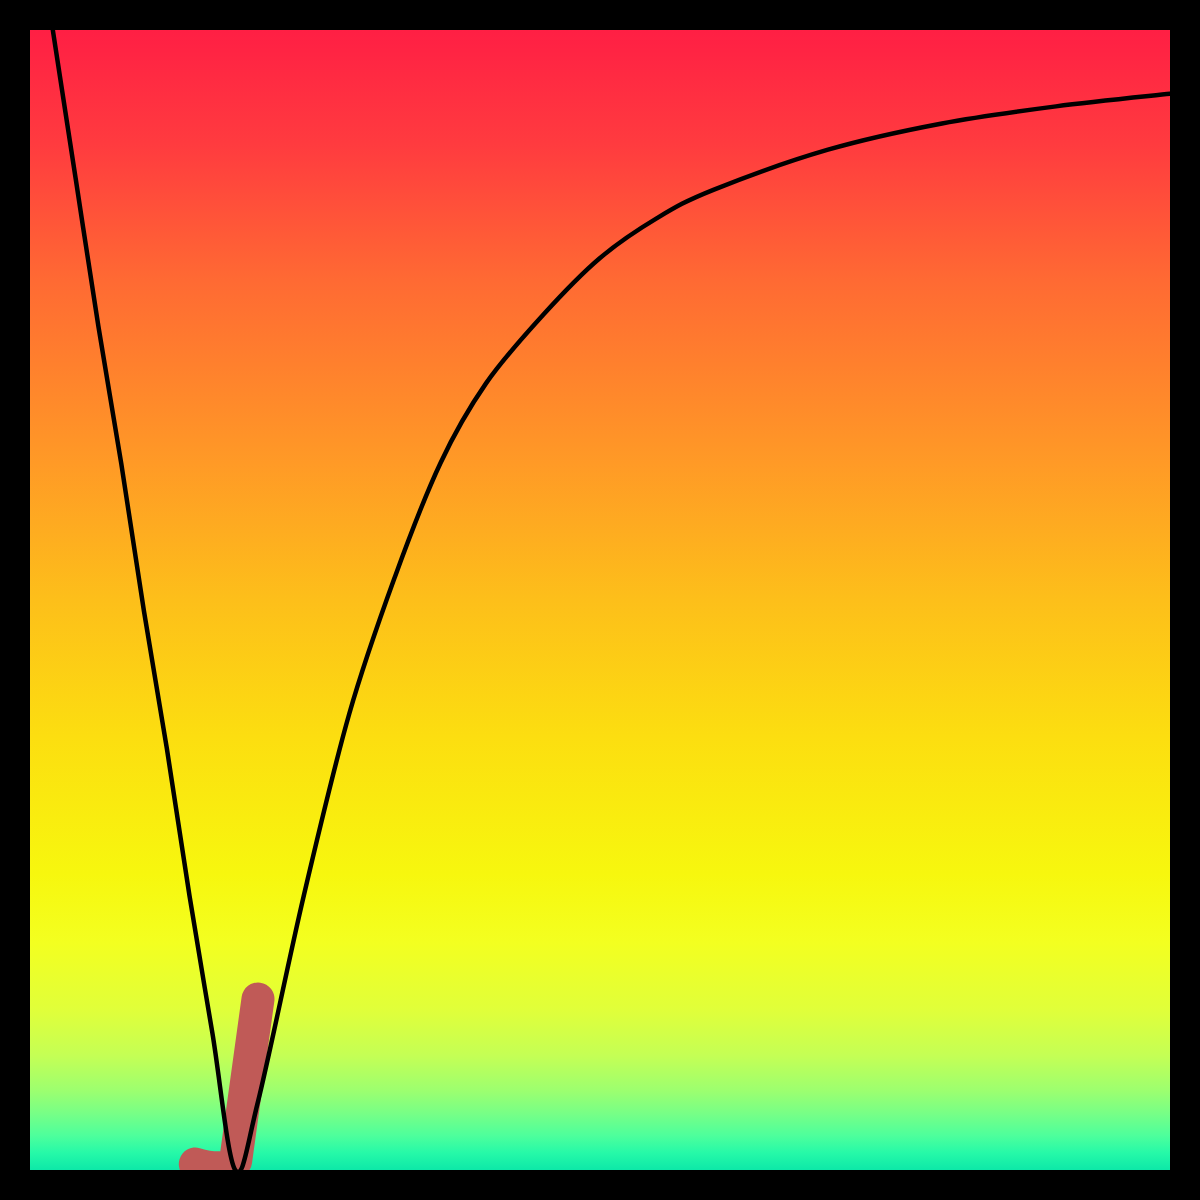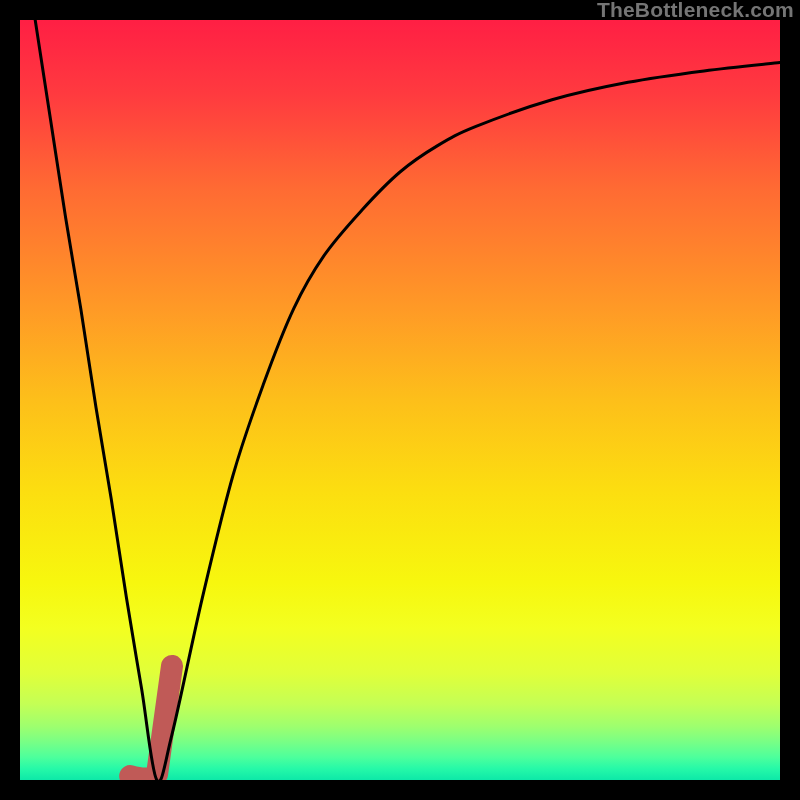--- a/index.html
+++ b/index.html
@@ -72,14 +72,13 @@
           </linearGradient>
       </defs>
       <rect x="0" y="0" width="760" height="760" fill="url(#bg)"></rect>
     </svg>
 
     <svg class="curve" viewBox="0 0 760 760" preserveAspectRatio="none">
       <path id="marker-path" fill="none" stroke-linecap="round" stroke-linejoin="round" stroke-width="22" d="M 152.0 646.0 L 137.1 754.0 Q 131.1 762.0 110.2 756.0" stroke="#c05a57"></path>
       <path id="curve-path" fill="none" stroke="#000" stroke-width="3" stroke-linecap="round" stroke-linejoin="round" d="M 15.20 0.00 C 17.73 16.47, 25.33 65.87, 30.40 98.80 C 35.47 131.73, 40.53 165.93, 45.60 197.60 C 50.67 229.27, 55.73 257.13, 60.80 288.80 C 65.87 320.47, 70.93 355.93, 76.00 387.60 C 81.07 419.27, 86.13 447.13, 91.20 478.80 C 96.27 510.47, 101.33 545.93, 106.40 577.60 C 111.47 609.27, 116.53 638.40, 121.60 668.80 C 126.67 699.20, 131.73 752.40, 136.80 760.00 C 141.87 767.60, 144.40 744.80, 152.00 714.40 C 159.60 684.00, 172.27 620.67, 182.40 577.60 C 192.53 534.53, 202.67 491.47, 212.80 456.00 C 222.93 420.53, 233.07 392.67, 243.20 364.80 C 253.33 336.93, 263.47 310.33, 273.60 288.80 C 283.73 267.27, 292.60 252.07, 304.00 235.60 C 315.40 219.13, 329.33 203.93, 342.00 190.00 C 354.67 176.07, 367.33 162.77, 380.00 152.00 C 392.67 141.23, 405.33 133.00, 418.00 125.40 C 430.67 117.80, 437.00 114.00, 456.00 106.40 C 475.00 98.80, 506.67 87.15, 532.00 79.80 C 557.33 72.45, 582.67 67.13, 608.00 62.32 C 633.33 57.51, 658.67 54.21, 684.00 50.92 C 709.33 47.63, 747.33 43.95, 760.00 42.56"></path>
     </svg>
   </div>
-  <div class="attribution">TheBottleneck.com</div>
 </div>
 
 </body></html>

